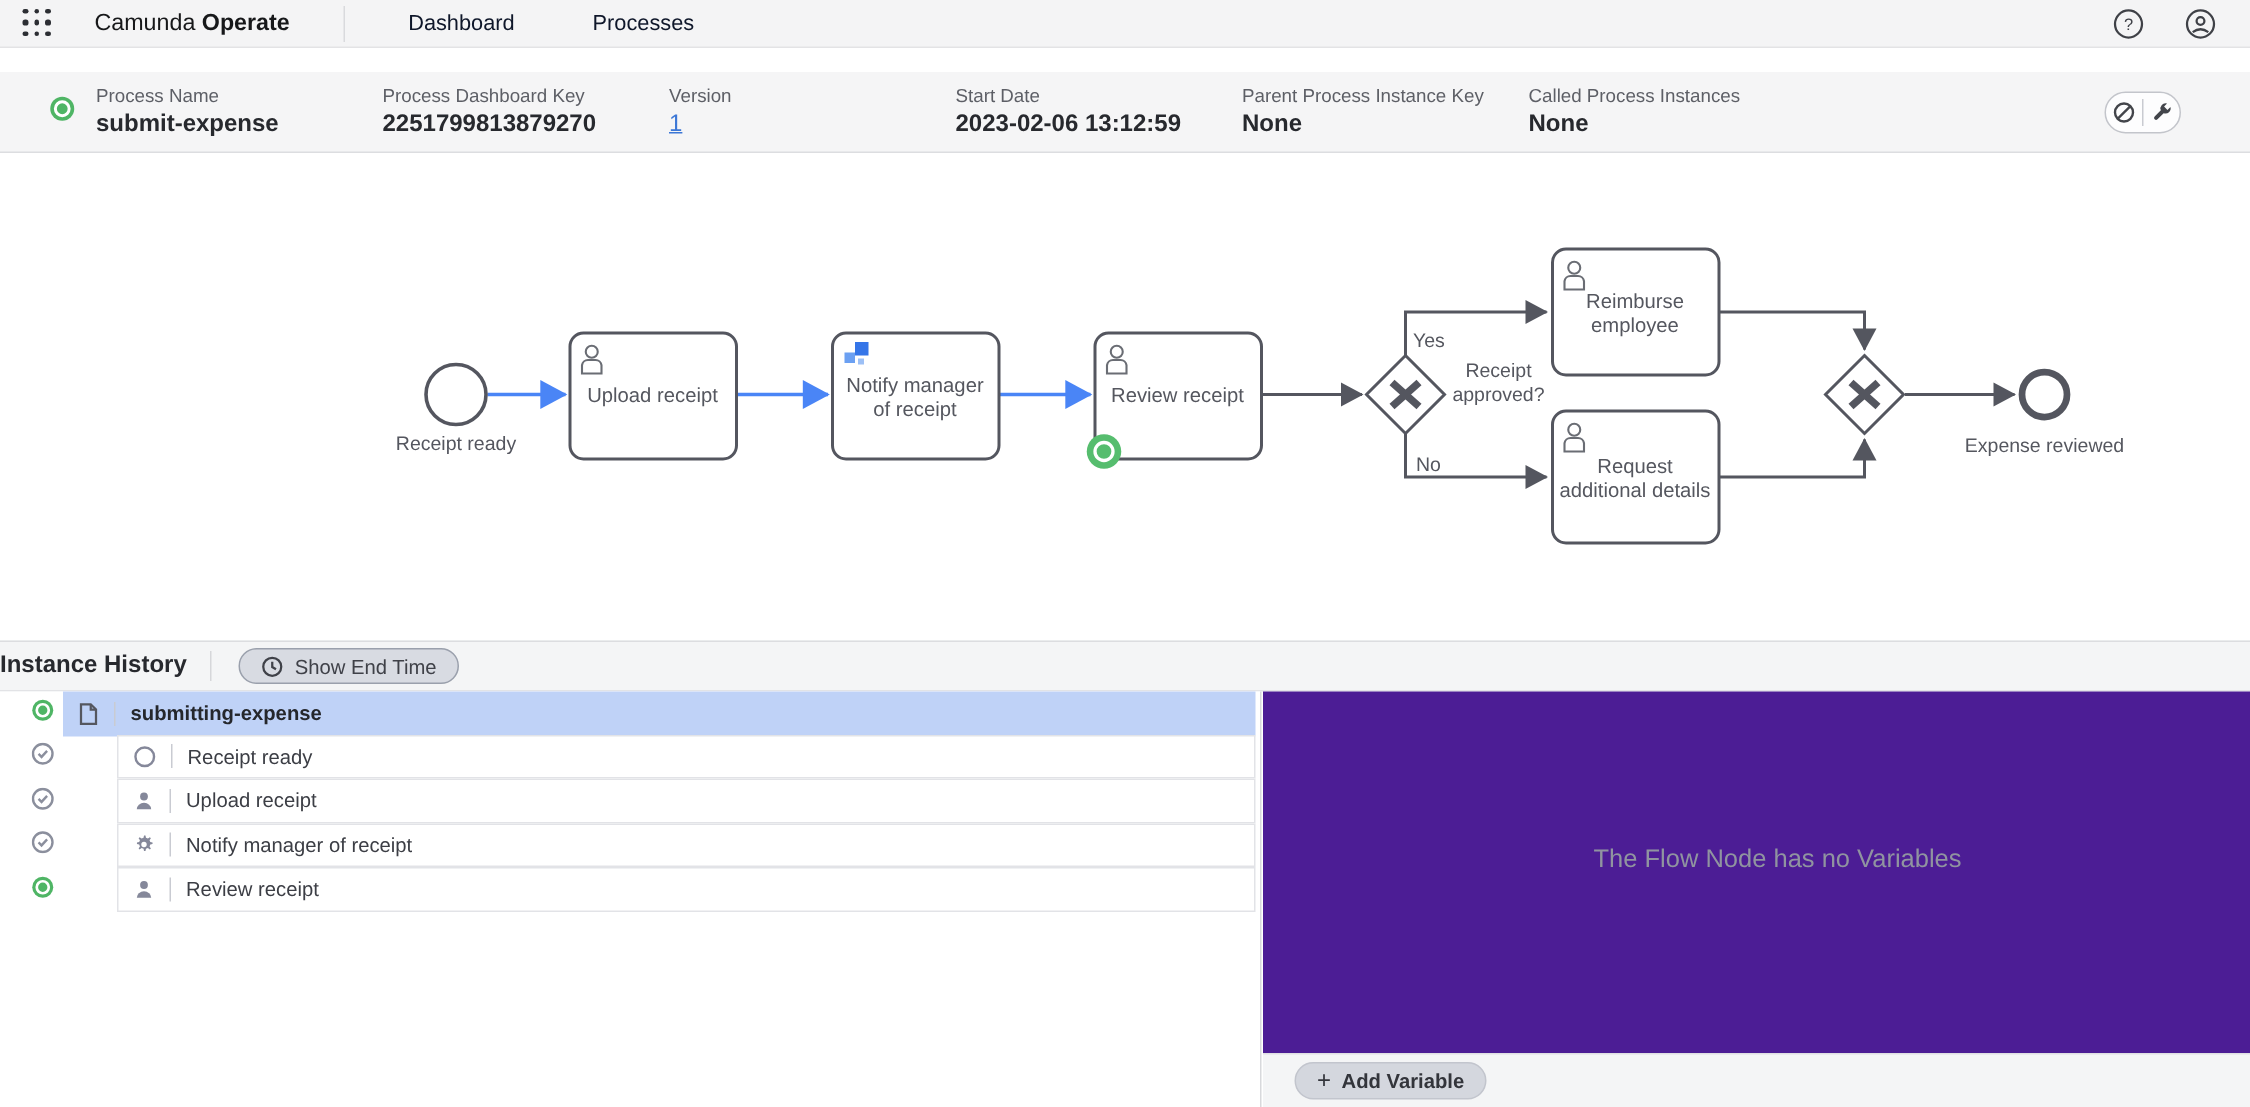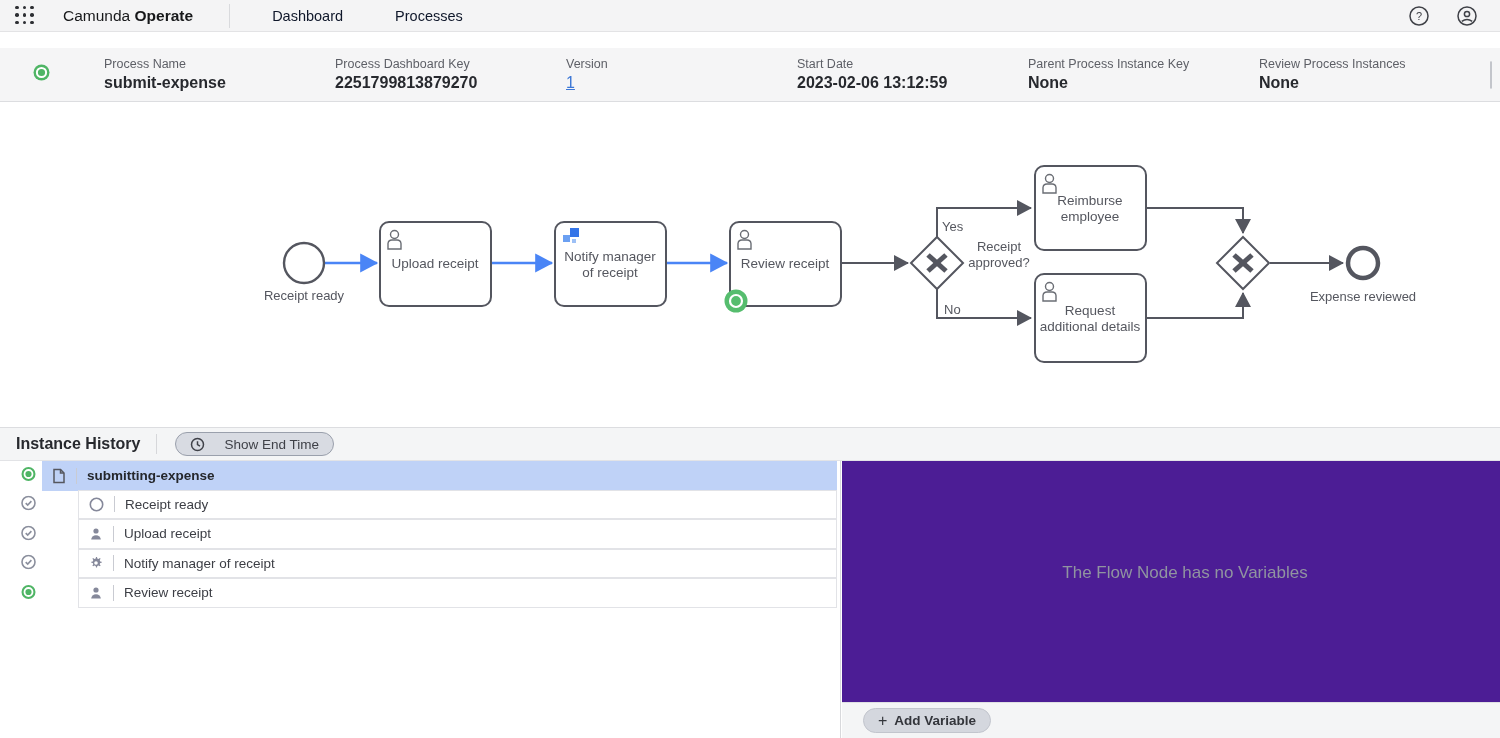--- a/index.html
+++ b/index.html
@@ -16,40 +16,40 @@
   .brand b { font-weight:700; }
   .nav-divider { width:1px; height:24px; background:#d9dadd; margin:0 16px 0 36px; }
   .nav-item { font-size:14.5px; color:#0f172a; padding:0 26px; cursor:pointer; height:48px;
     display:flex; align-items:center; }
   .topnav-right { margin-left:auto; display:flex; align-items:center; gap:18px; padding-right:18px; }
   .round-icon-btn { width:30px; height:30px; border-radius:50%; display:flex; align-items:center;
     justify-content:center; cursor:pointer; }
 
   
   .inst-header { position:absolute; left:0; top:48px; width:1500px; height:54px;
-    background:#f5f5f6; border-bottom:1px solid #dcdde0; display:flex; align-items:center;gap:40px; }
+    background:#f5f5f6; border-bottom:1px solid #dcdde0; display:flex; align-items:center; }
   .state-dot { margin:0 14px 0 33px; flex:0 0 auto; }
   .field { width:191px; flex:0 0 auto; }
   .field .lab { font-size:12.5px; color:#5d5f66; margin-bottom:3px; }
   .field .val { font-size:16px; font-weight:700; color:#27292e; }
   .field .val.link { color:#3c77d6; text-decoration:underline; font-weight:400; cursor:pointer; }
   .hdr-actions { margin-left:auto; margin-right:46px; display:flex; align-items:stretch;
     border:1px solid #c3c5cb; border-radius:15px; background:#fdfdfe; overflow:hidden; height:28px; }
   .hdr-actions .act { width:24px; display:flex; align-items:center; justify-content:center; cursor:pointer; }
   .hdr-actions .sep { width:1px; background:#c9cbd1; margin:4px 0; }
 
   
   .diagram { position:absolute; left:0; top:102px; width:1500px; height:325px; background:#ffffff; }
 
   
   .band { position:absolute; left:0; top:427px; width:1500px; height:34px; background:#f4f5f6;
     border-top:1px solid #dcdde0; border-bottom:1px solid #e2e3e6; display:flex; align-items:center; }
-  .band-title { font-size:16px; font-weight:700; color:#27292e; margin-left:16px; }
+  .band-title { font-size:16px; font-weight:700; color:#27292e; margin-left:0; }
   .band-divider { width:1px; height:20px; background:#d6d7da; margin:0 18px 0 16px; }
-  .pill-btn { display:flex; align-items:center; gap:19px; background:#d8dbe2; border:1px solid #9aa0ac;
+  .pill-btn { display:flex; align-items:center; gap:7px; background:#d8dbe2; border:1px solid #9aa0ac;
     border-radius:15px; height:24px; padding:0 14px; font-size:13.5px; color:#3f4148; cursor:pointer; }
 
   .history { position:absolute; left:0; top:461px; width:841px; height:331px; background:#fff;
     border-right:1px solid #d8d9dc; }
   .hrow { position:relative; height:29.5px; display:flex; align-items:center; }
   .hrow .stateicon { position:absolute; left:21px; top:50%; transform:translateY(-50%); }
   .row-box { position:absolute; top:0; height:100%; display:flex; align-items:center;
     background:#fff; border:1px solid #e2e3e7; }
   .row-box.root { left:42px; right:3px; background:#bfd2f7; border:none; }
   .row-box.child { left:78px; right:3px; margin-top:-1px; }
@@ -129,21 +129,21 @@
   </div>
   <div class="field">
     <div class="lab">Start Date</div>
     <div class="val">2023-02-06 13:12:59</div>
   </div>
   <div class="field">
     <div class="lab">Parent Process Instance Key</div>
     <div class="val">None</div>
   </div>
   <div class="field">
-    <div class="lab">Review Process Instances</div>
+    <div class="lab">Called Process Instances</div>
     <div class="val">None</div>
   </div>
   <div class="hdr-actions">
     <div class="act">
       <svg width="16" height="16" viewBox="0 0 16 16">
         <circle cx="8" cy="8" r="6" fill="none" stroke="#43454b" stroke-width="1.6"></circle>
         <line x1="3.9" y1="12.1" x2="12.1" y2="3.9" stroke="#43454b" stroke-width="1.6"></line>
       </svg>
     </div>
     <div class="sep"></div>

